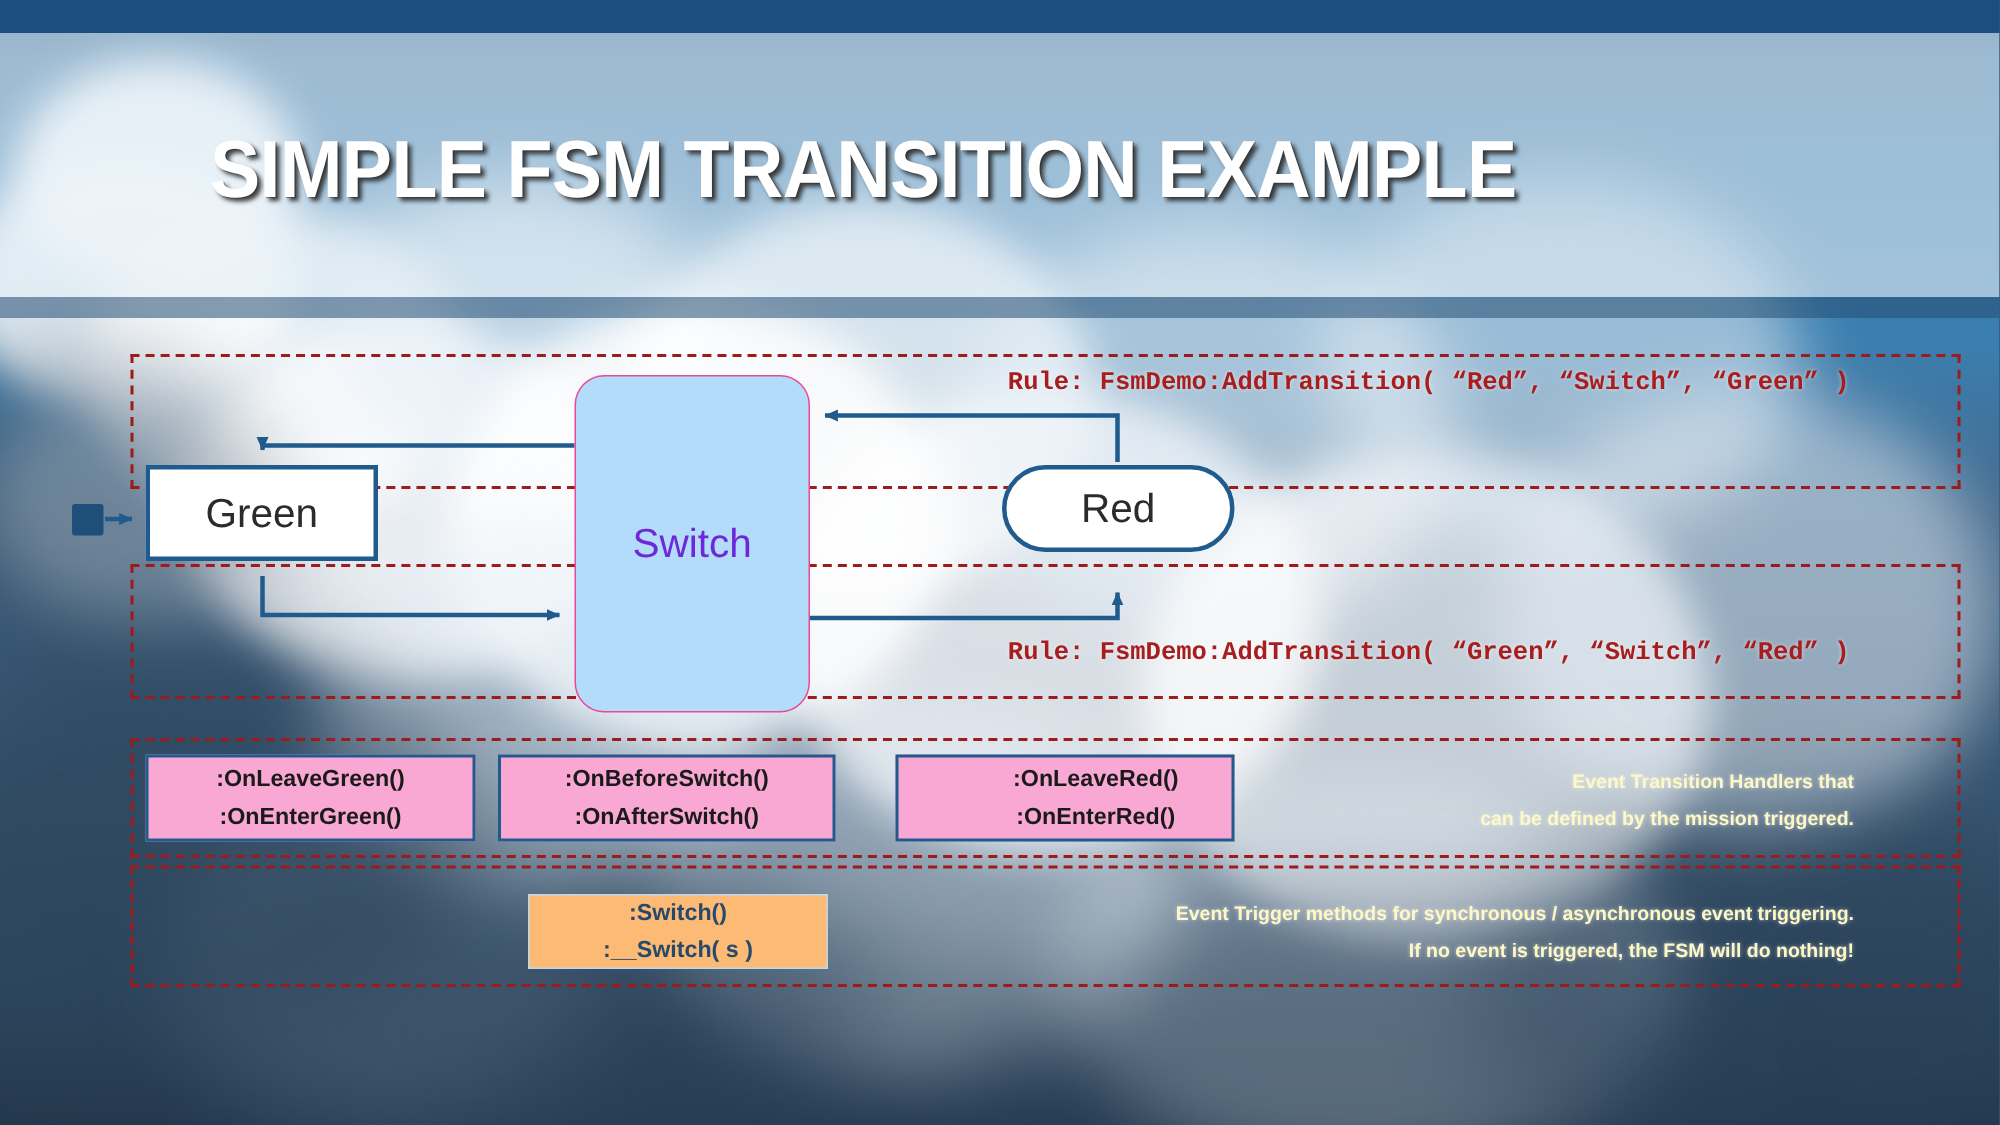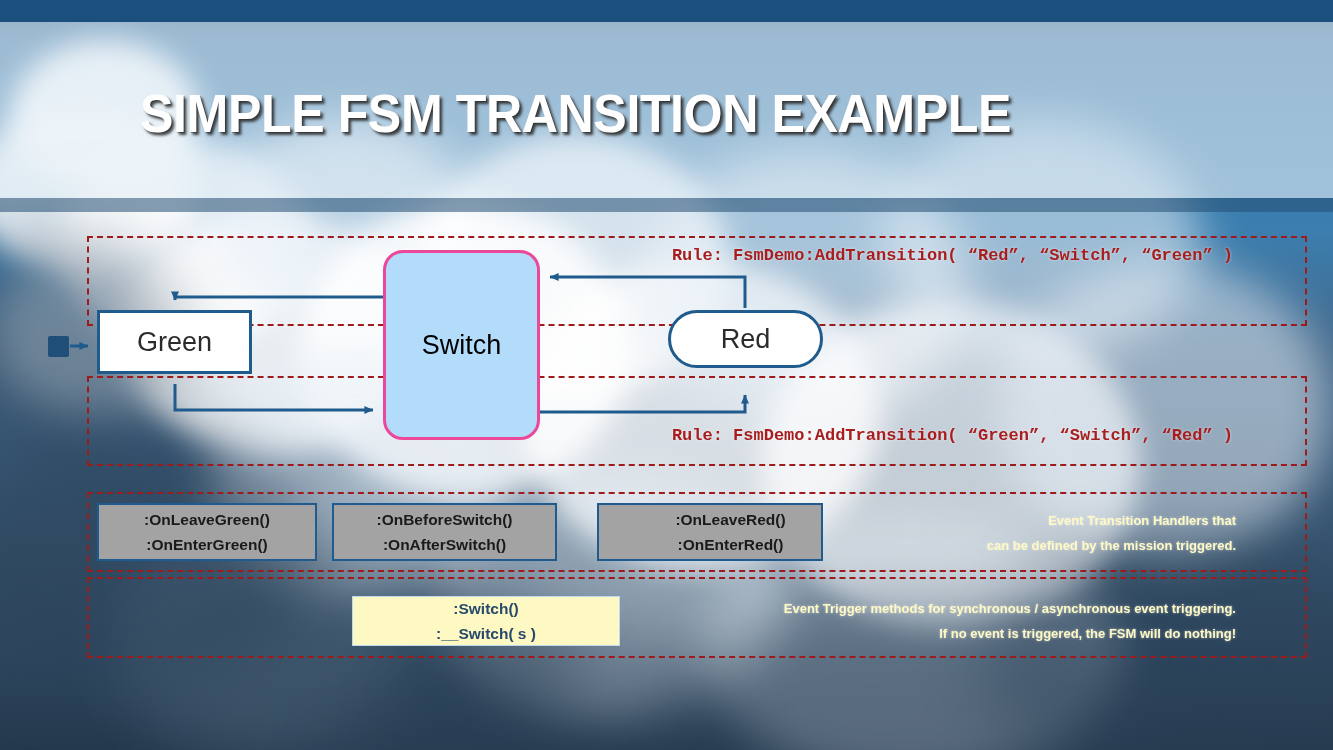--- a/index.html
+++ b/index.html
@@ -95,41 +95,41 @@
   
   .node{position:absolute;box-sizing:border-box;display:flex;
         align-items:center;justify-content:center;}
   .state{
     background:#ffffff;border:3px solid #1f5b8c;color:#2b2b2b;
     font-size:27px;font-weight:normal;
   }
   .n-green{left:97px;top:310px;width:155px;height:64px;}
   .n-red{left:668px;top:310px;width:155px;height:58px;border-radius:31px;}
   .n-switch{
-    left:383px;top:250px;width:157px;height:190px;
-    background:#b3dcfb;border:3px solid #ec4899;border-radius:20px;
-    color:#000000;font-size:27px;
+    left:383px;top:250px;width:157px;height:225px;
+    background:#b3dcfb;border:1px solid #ec4899;border-radius:20px;
+    color:#6d28d9;font-size:27px;
   }
 
   
   .hbox{
-    position:absolute;box-sizing:border-box;background:#a3a3a3;
+    position:absolute;box-sizing:border-box;background:#f9a8d4;
     border:2px solid #1f5b8c;color:#1a1a1a;font-size:15.5px;font-weight:bold;
     display:flex;flex-direction:column;align-items:center;justify-content:center;
     line-height:25px;
   }
   .h1{left:97px;top:503px;width:220px;height:58px;}
   .h2{left:332px;top:503px;width:225px;height:58px;}
   .h3{left:597px;top:503px;width:226px;height:58px;padding-left:41px;}
   .tbox{
-    position:absolute;box-sizing:border-box;background:#fef9c3;
+    position:absolute;box-sizing:border-box;background:#fdba74;
     border:1px solid #bcd9ee;color:#27496b;font-size:15.5px;font-weight:bold;
     display:flex;flex-direction:column;align-items:center;justify-content:center;
     line-height:25px;
-    left:352px;top:596px;width:268px;height:50px;
+    left:352px;top:596px;width:200px;height:50px;
   }
 
   
   .legend{position:absolute;left:0;top:700px;width:1333px;height:45px;}
 </style>
 </head>
 <body>
 
 <div id="slide">
 

